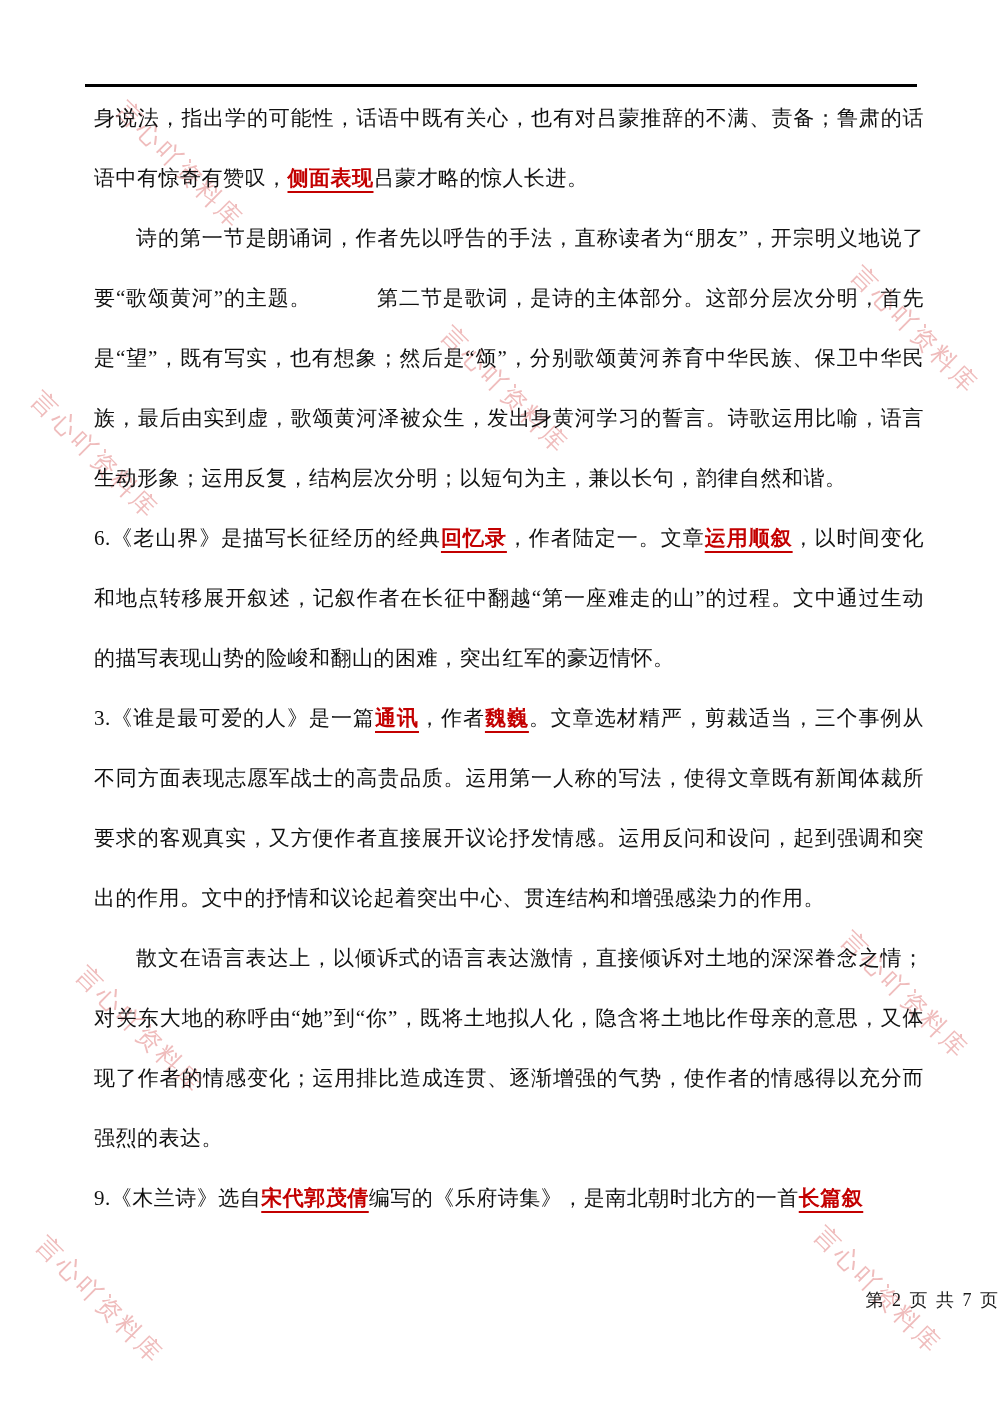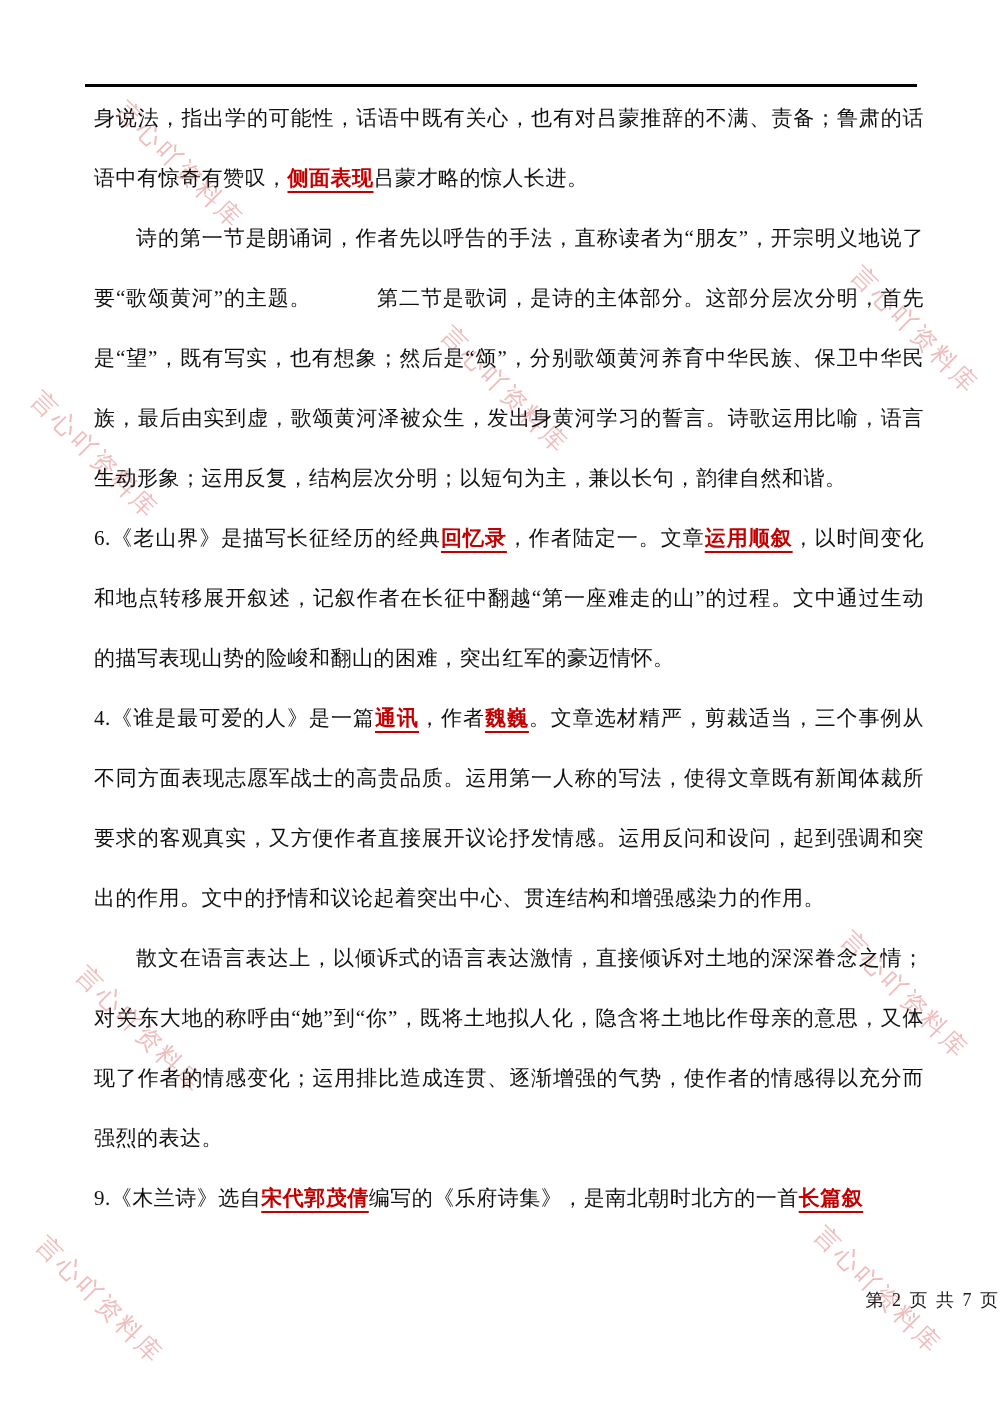--- a/index.html
+++ b/index.html
@@ -87,20 +87,20 @@
   <div class="wm" style="left:905px; top:995px;">言心吖资料库</div>
   <div class="wm" style="left:100px; top:1300px;">言心吖资料库</div>
   <div class="wm" style="left:878px; top:1290px;">言心吖资料库</div>
 
   <div class="top-rule"></div>
 
   <div class="content">
       <p class="para"><span class="run">身说法，指出学的可能性，话语中既有关心，也有对吕蒙推辞的不满、责备；鲁肃的话语中有惊奇有赞叹，</span><span class="hl">侧面表现</span><span class="run">吕蒙才略的惊人长进。</span></p>
       <p class="para indent"><span class="run">诗的第一节是朗诵词，作者先以呼告的手法，直称读者为“朋友”，开宗明义地说了要“歌颂黄河”的主题。　　　第二节是歌词，是诗的主体部分。这部分层次分明，首先是“望”，既有写实，也有想象；然后是“颂”，分别歌颂黄河养育中华民族、保卫中华民族，最后由实到虚，歌颂黄河泽被众生，发出身黄河学习的誓言。诗歌运用比喻，语言生动形象；运用反复，结构层次分明；以短句为主，兼以长句，韵律自然和谐。</span></p>
       <p class="para"><span class="run">6.《老山界》是描写长征经历的经典</span><span class="hl">回忆录</span><span class="run">，作者陆定一。文章</span><span class="hl">运用顺叙</span><span class="run">，以时间变化和地点转移展开叙述，记叙作者在长征中翻越“第一座难走的山”的过程。文中通过生动的描写表现山势的险峻和翻山的困难，突出红军的豪迈情怀。</span></p>
-      <p class="para"><span class="run">4.《谁是最可爱的人》是一篇</span><span class="hl">通讯</span><span class="run">，作者</span><span class="hl">魏巍</span><span class="run">。文章选材精严，剪裁适当，三个事例从不同方面表现志愿军战士的高贵品质。运用第一人称的写法，使得文章既有新闻体裁所要求的客观真实，又方便作者直接展开议论抒发情感。运用反问和设问，起到强调和突出的作用。文中的抒情和议论起着突出中心、贯连结构和增强感染力的作用。</span></p>
+      <p class="para"><span class="run">3.《谁是最可爱的人》是一篇</span><span class="hl">通讯</span><span class="run">，作者</span><span class="hl">魏巍</span><span class="run">。文章选材精严，剪裁适当，三个事例从不同方面表现志愿军战士的高贵品质。运用第一人称的写法，使得文章既有新闻体裁所要求的客观真实，又方便作者直接展开议论抒发情感。运用反问和设问，起到强调和突出的作用。文中的抒情和议论起着突出中心、贯连结构和增强感染力的作用。</span></p>
       <p class="para indent"><span class="run">散文在语言表达上，以倾诉式的语言表达激情，直接倾诉对土地的深深眷念之情；对关东大地的称呼由“她”到“你”，既将土地拟人化，隐含将土地比作母亲的意思，又体现了作者的情感变化；运用排比造成连贯、逐渐增强的气势，使作者的情感得以充分而强烈的表达。</span></p>
       <p class="para"><span class="run">9.《木兰诗》选自</span><span class="hl">宋代郭茂倩</span><span class="run">编写的《乐府诗集》，是南北朝时北方的一首</span><span class="hl">长篇叙</span></p>
     </div>
 
   <div class="footer">第 2 页 共 7 页</div>
 
 </div>
 
 </body></html>

